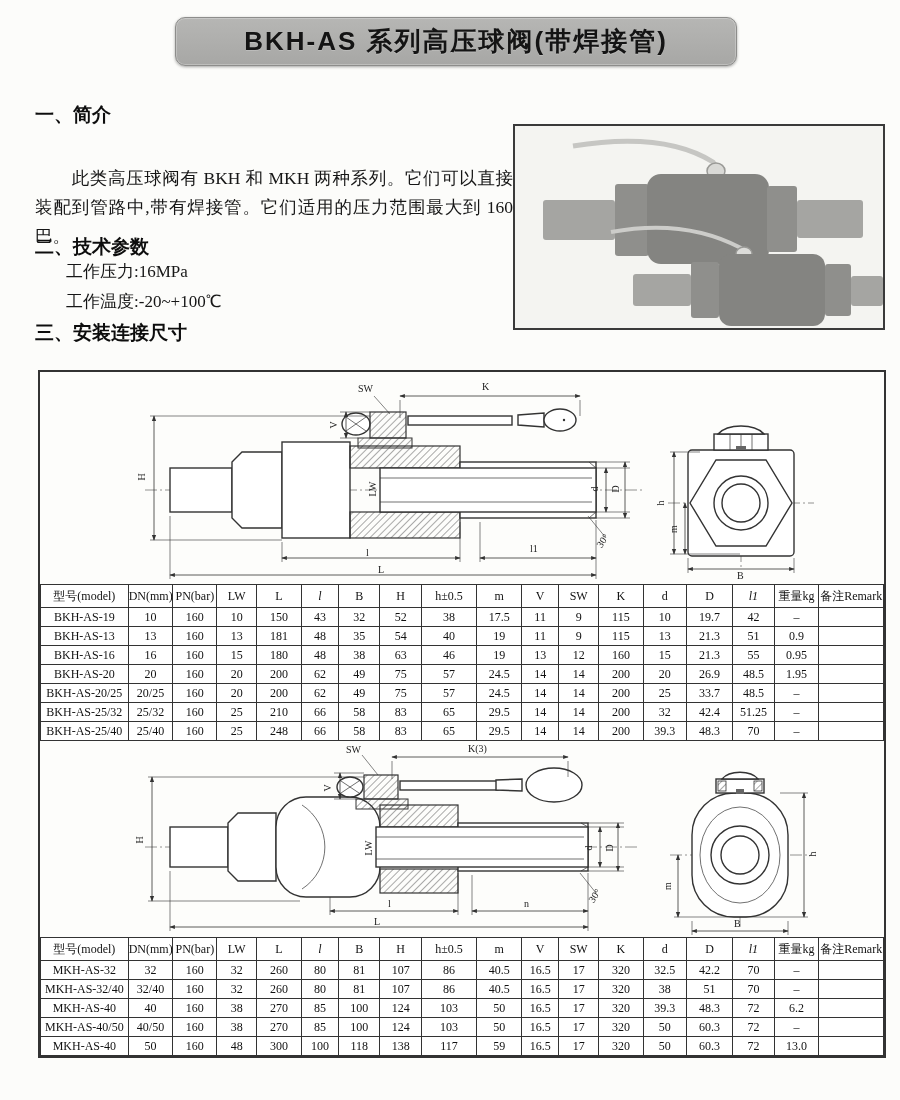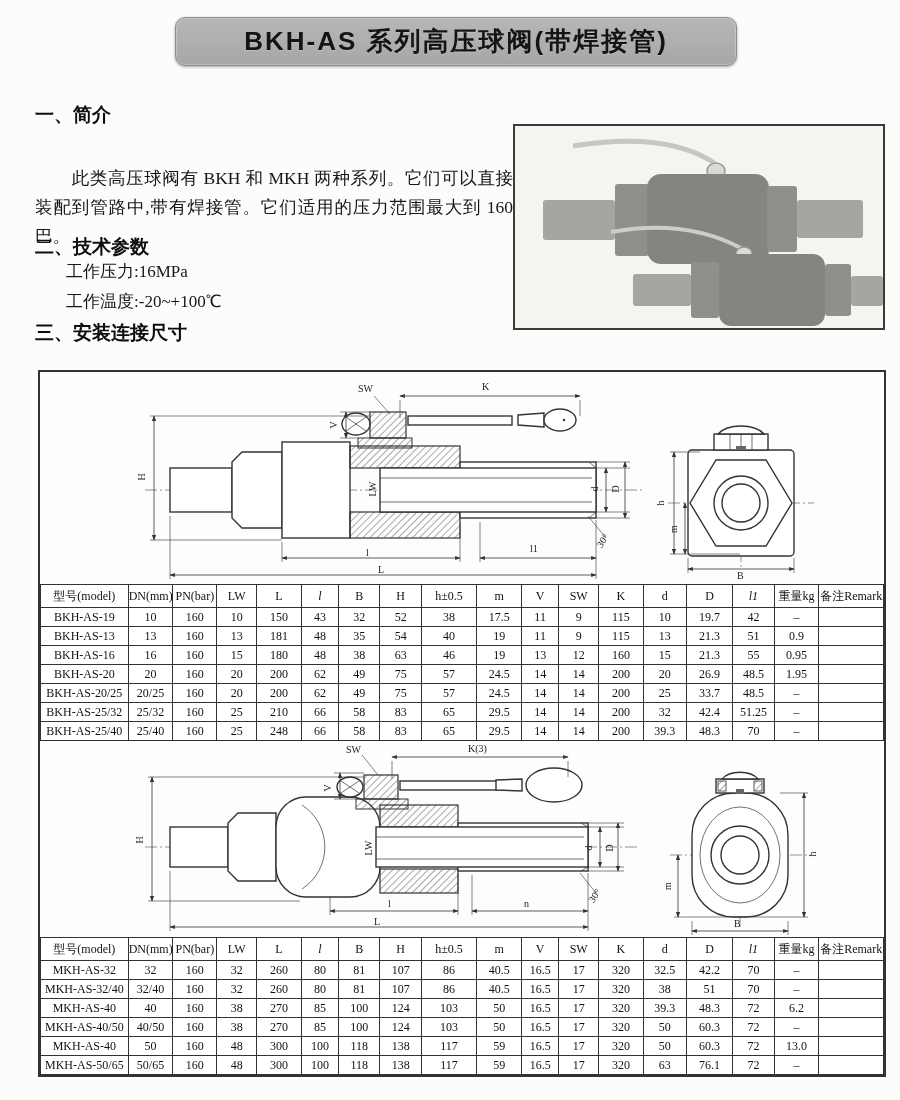--- a/index.html
+++ b/index.html
@@ -611,36 +611,16 @@
           <td>59</td>
           <td>16.5</td>
           <td>17</td>
           <td>320</td>
           <td>50</td>
           <td>60.3</td>
           <td>72</td>
           <td>13.0</td>
           <td></td>
         </tr>
-        <tr>
-          <td>MKH-AS-50/65</td>
-          <td>50/65</td>
-          <td>160</td>
-          <td>48</td>
-          <td>300</td>
-          <td>100</td>
-          <td>118</td>
-          <td>138</td>
-          <td>117</td>
-          <td>59</td>
-          <td>16.5</td>
-          <td>17</td>
-          <td>320</td>
-          <td>63</td>
-          <td>76.1</td>
-          <td>72</td>
-          <td>–</td>
-          <td></td>
-        </tr>
       </tbody>
   </table>
 
 </div>
 
 </body></html>

